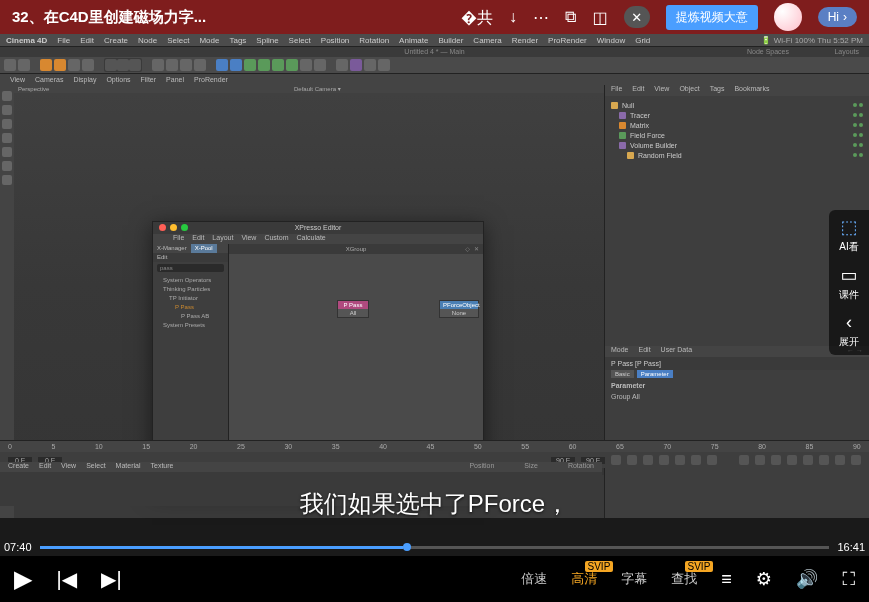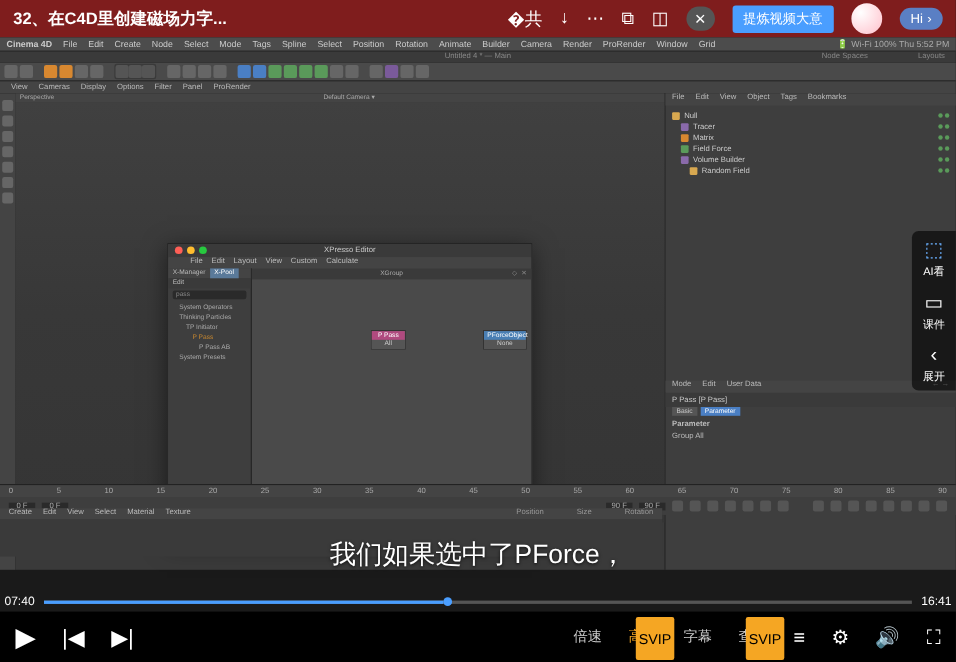--- a/index.html
+++ b/index.html
@@ -122,21 +122,21 @@
 .prog { position: absolute; left: 0; right: 0; top: 539px; height: 16px; display: flex; align-items: center; padding: 0 4px; font-size: 11px; color: #fff; }
 .prog-bar { flex: 1; height: 3px; background: #555; margin: 0 8px; position: relative; }
 .prog-fill { position: absolute; left: 0; top: 0; bottom: 0; width: 46%; background: #4a9eff; }
 .prog-thumb { position: absolute; left: 46%; top: -3px; width: 8px; height: 8px; border-radius: 50%; background: #4a9eff; }
 .player { position: absolute; left: 0; right: 0; bottom: 0; height: 46px; background: #000; display: flex; align-items: center; padding: 0 14px; gap: 24px; }
 .pbtn { color: #fff; font-size: 20px; cursor: pointer; }
 .pbtn.play { font-size: 24px; }
 .p-spacer { flex: 1; }
 .ptxt { color: #ccc; font-size: 13px; cursor: pointer; position: relative; }
 .ptxt.act { color: #f5a623; }
-.badge { position: absolute; top: -9px; right: -16px; background: #f5a623; color: #000; font-size: 13px; padding: 12px 3px; border-radius: 2px; }
+.badge { position: absolute; top: -9px; right: -16px; background: #f5a623; color: #000; font-size: 10px; padding: 0 3px; border-radius: 2px; }
 .picon { color: #fff; font-size: 18px; cursor: pointer; }
 
 
 .floatp { position: absolute; right: 0; top: 210px; width: 40px; background: rgba(0,0,0,0.6); border-radius: 6px 0 0 6px; padding: 6px 0; display: flex; flex-direction: column; align-items: center; gap: 10px; }
 .fp-item { color: #fff; font-size: 10px; text-align: center; }
 .fp-ico { font-size: 18px; display: block; margin-bottom: 2px; }
 .fp-ico.ai { color: #6ab0ff; }
 </style>
 </head>
 <body>

